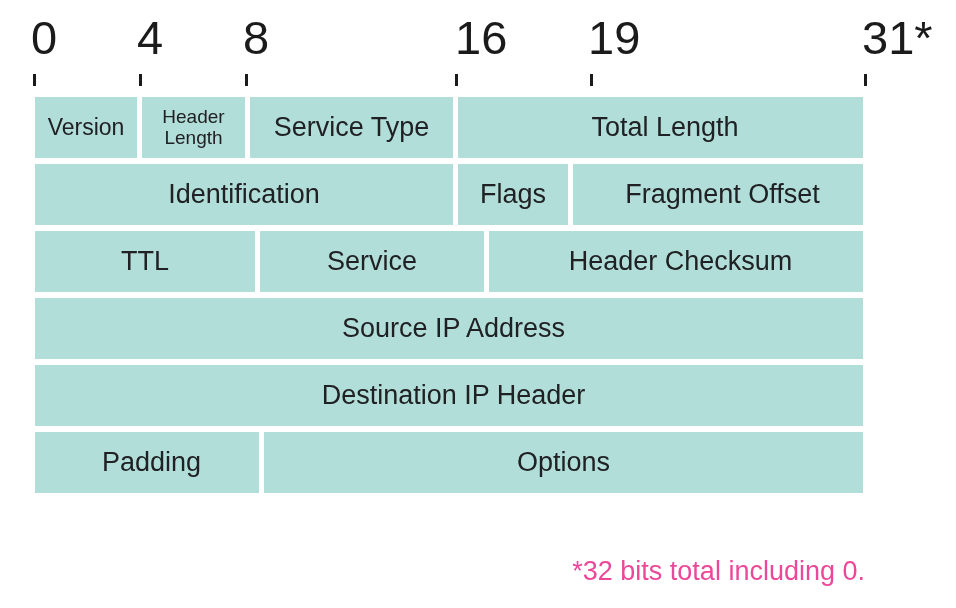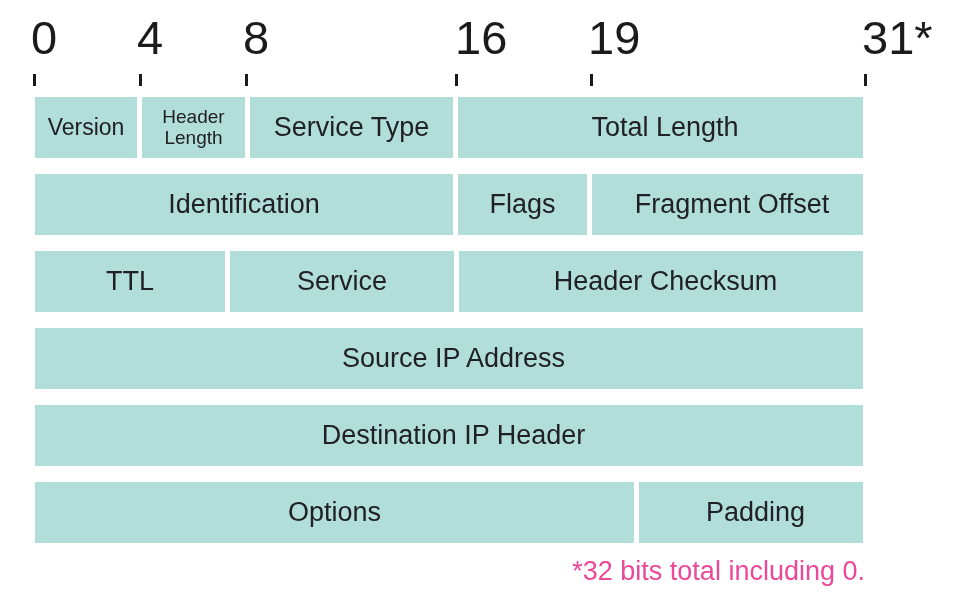--- a/index.html
+++ b/index.html
@@ -33,21 +33,21 @@
     background: #1b1b1b;
   }
   
   .grid {
     position: absolute;
     left: 35px;
     top: 97px;
     width: 828px;
     display: flex;
     flex-direction: column;
-    row-gap: 16px;
+    row-gap: 6px;
   }
   .row {
     display: flex;
     column-gap: 5px;
     height: 61px;
   }
   .cell {
     background: var(--cell-fill, #b2ded9);
     color: #202124;
     display: flex;
@@ -96,40 +96,40 @@
 
     <div class="row">
       <div class="cell fs-version" style="width:102px">Version</div>
       <div class="cell fs-hlen" style="width:103px">Header Length</div>
       <div class="cell" style="width:203px">Service Type</div>
       <div class="cell fill">Total Length</div>
     </div>
 
     <div class="row">
       <div class="cell" style="width:418px">Identification</div>
-      <div class="cell" style="width:129px">Flags</div>
+      <div class="cell" style="width:110px">Flags</div>
       <div class="cell fill">Fragment Offset</div>
     </div>
 
     <div class="row">
-      <div class="cell" style="width:190px">TTL</div>
+      <div class="cell" style="width:220px">TTL</div>
       <div class="cell" style="width:224px">Service</div>
       <div class="cell fill">Header Checksum</div>
     </div>
 
     <div class="row">
       <div class="cell fill">Source IP Address</div>
     </div>
 
     <div class="row">
       <div class="cell fill">Destination IP Header</div>
     </div>
 
     <div class="row">
+      <div class="cell fill">Padding</div>
       <div class="cell" style="width:599px">Options</div>
-      <div class="cell fill">Padding</div>
     </div>
 
   </div>
 
   <div class="footnote">*32 bits total including 0.</div>
 
 </div>
 
 </body></html>

